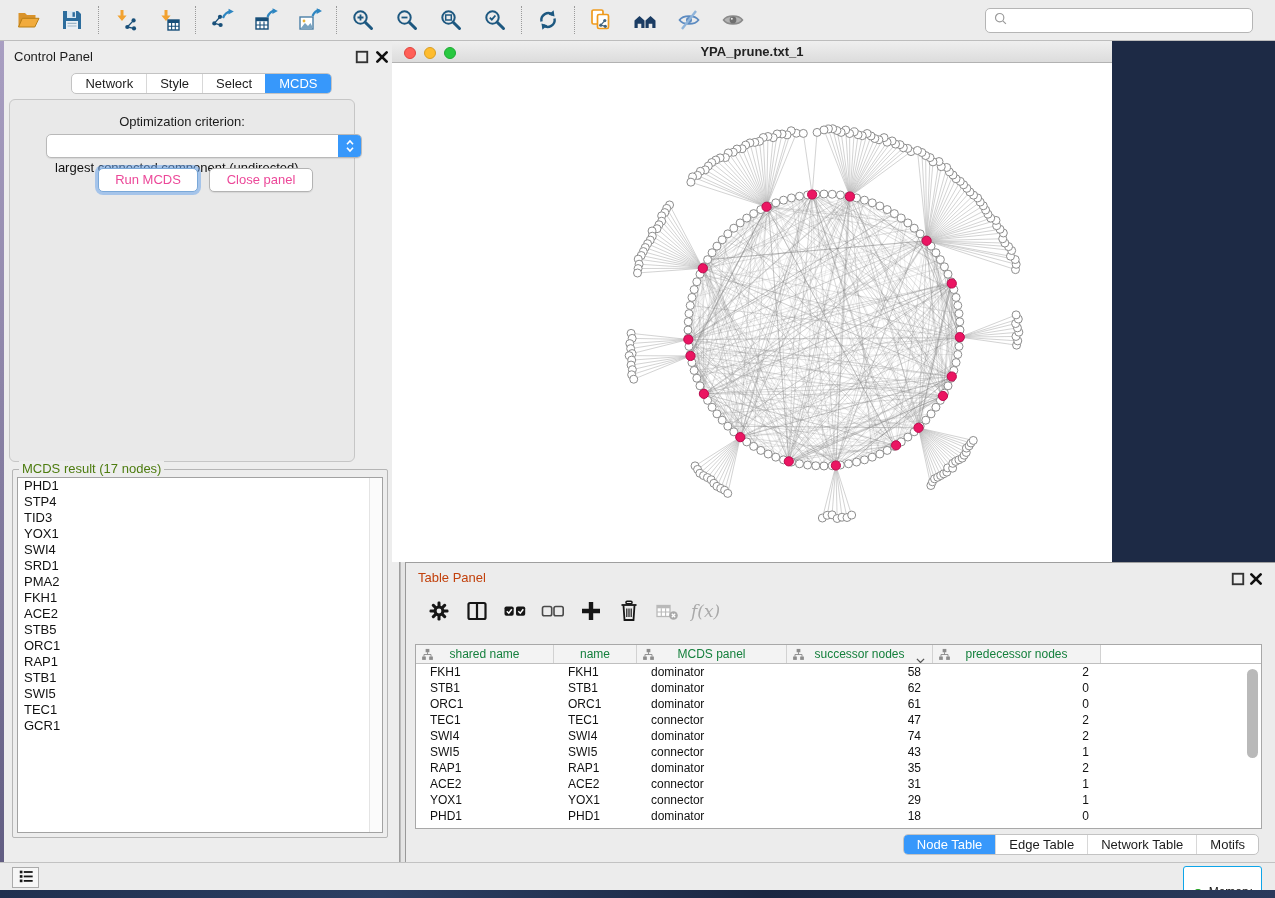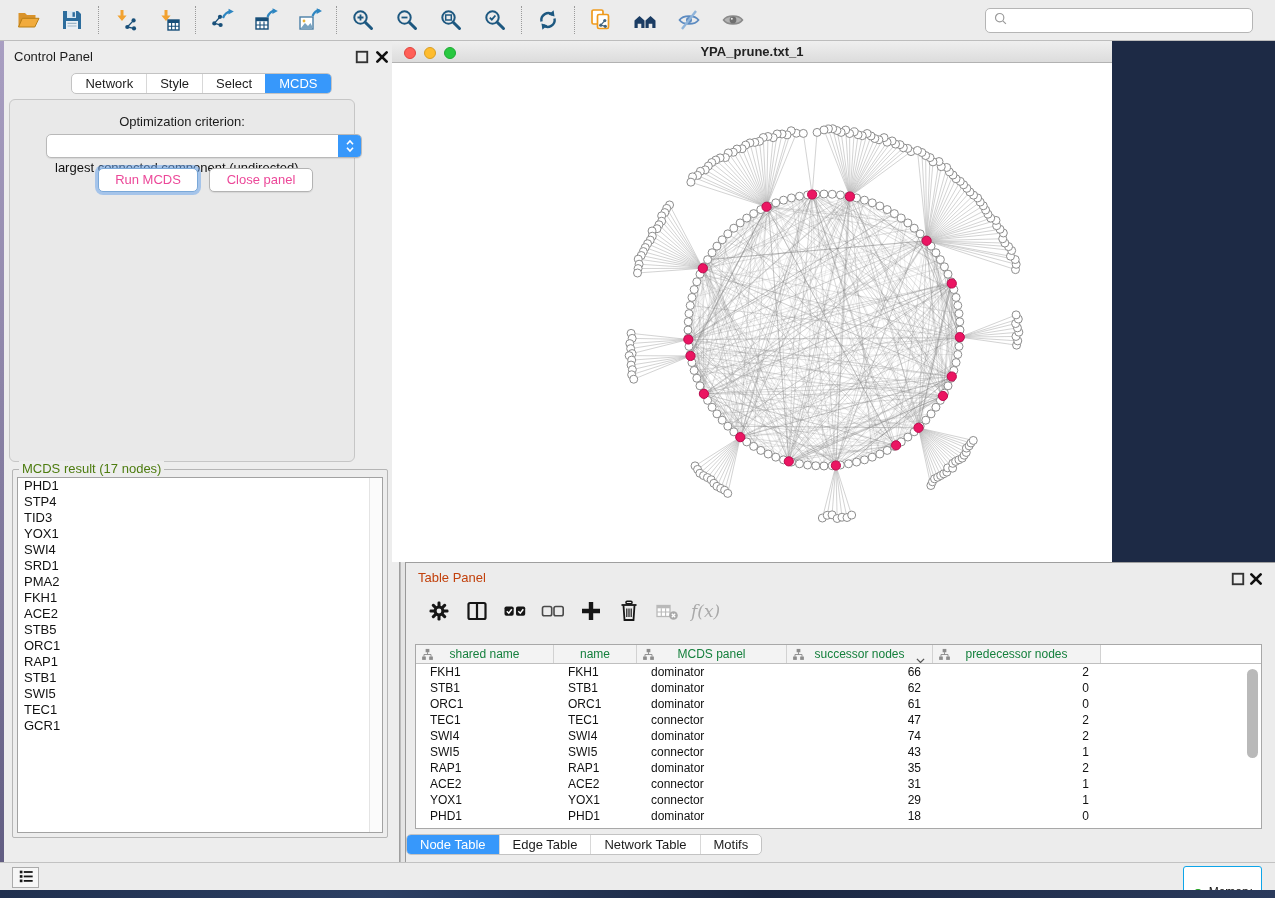--- a/index.html
+++ b/index.html
@@ -99,21 +99,21 @@
     align-items:center; justify-content:center; font-size:12px; color:#15803d; cursor:pointer; }
   .th .tree { position:absolute; left:5px; top:3px; width:13px; height:13px; }
   .th .sort { position:absolute; right:7px; top:7px; width:9px; height:6px; }
   .th.filler { background:#fff; border-right:none; cursor:default; }
   .trow { display:grid; grid-template-columns:138px 83px 150px 146px 168px 1fr; height:16px; cursor:pointer; }
   .td { font-size:12px; color:#111; line-height:16px; padding-left:14px; white-space:nowrap; overflow:hidden; }
   .td.num { text-align:right; padding-left:0; padding-right:12px; }
   .tscroll { position:absolute; right:3px; top:24px; width:11px; height:155px; }
   .tscroll .thumb { position:absolute; left:0; top:0; width:11px; height:89px; background:#b9b9b9; border-radius:6px; cursor:grab; }
 
-  .tp-tabs { position:absolute; left:0; right:16px; top:271px; text-align:left; }
+  .tp-tabs { position:absolute; left:0; right:16px; top:271px; text-align:right; }
 
   
   .status-bar { position:absolute; left:0; top:862px; width:1275px; height:28px;
     background:#ececec; border-top:1px solid #c2c2c2; }
   .list-btn { position:absolute; left:12px; top:4px; width:27px; height:21px; background:#f6f6f6;
     border:1px solid #ababab; display:flex; align-items:center; justify-content:center; cursor:pointer; }
   .list-btn svg { width:16px; height:16px; }
   .mem-btn { position:absolute; right:13px; top:3px; height:34px; background:#fff; border:1px solid #0ea5e9;
     border-radius:3px; display:flex; align-items:flex-end; padding:0 9px; cursor:pointer; }
   .mem-dot { width:10px; height:10px; border-radius:50%; background:#1fa31f; margin-right:6px; }
@@ -1315,21 +1315,21 @@
               </svg></span>
             <span>predecessor nodes</span>
           </div>
           <div class="th filler"></div>
         </div>
       <div id="tbody">
           <div class="trow">
             <div class="td">FKH1</div>
             <div class="td">FKH1</div>
             <div class="td">dominator</div>
-            <div class="td num">66</div>
+            <div class="td num">58</div>
             <div class="td num">2</div>
             <div class="td"></div>
           </div>
           <div class="trow">
             <div class="td">STB1</div>
             <div class="td">STB1</div>
             <div class="td">dominator</div>
             <div class="td num">62</div>
             <div class="td num">0</div>
             <div class="td"></div>

